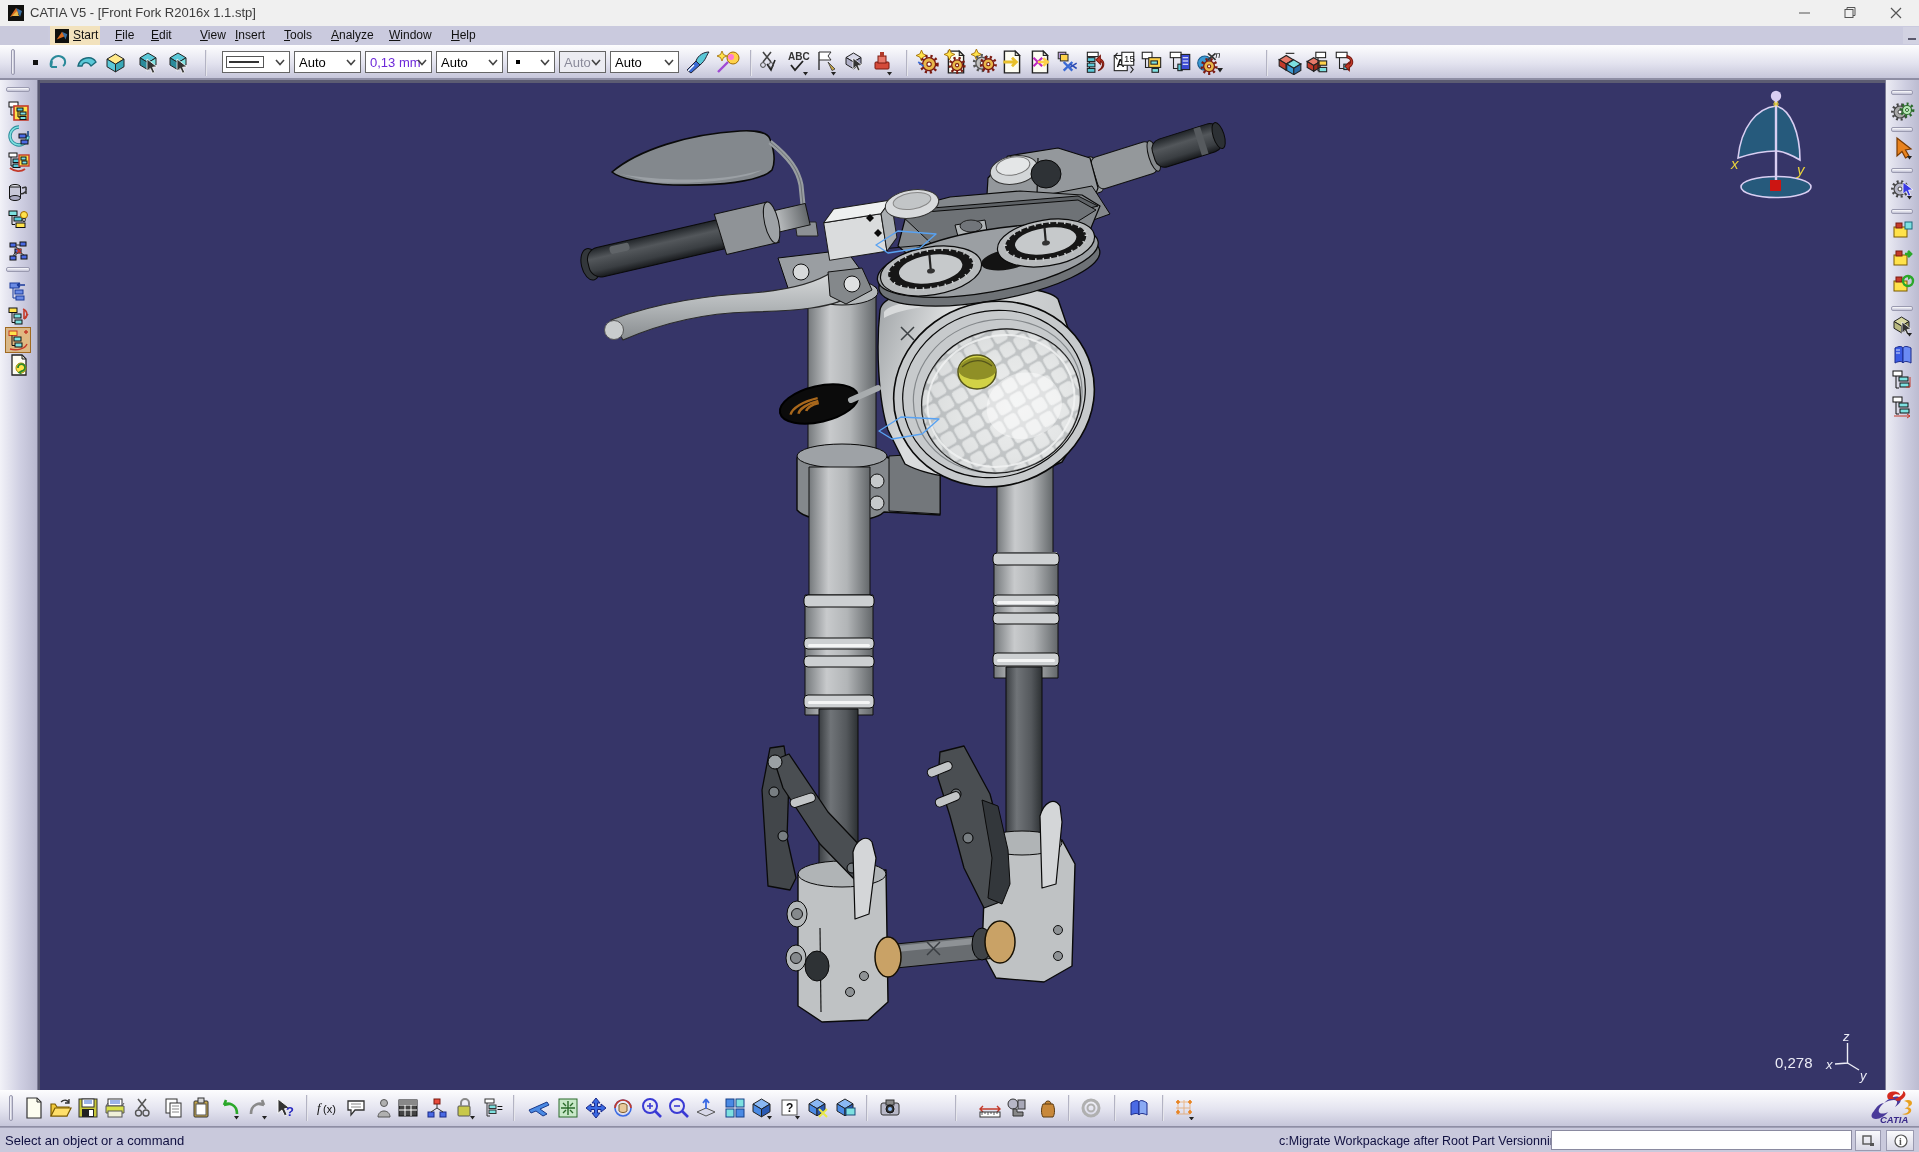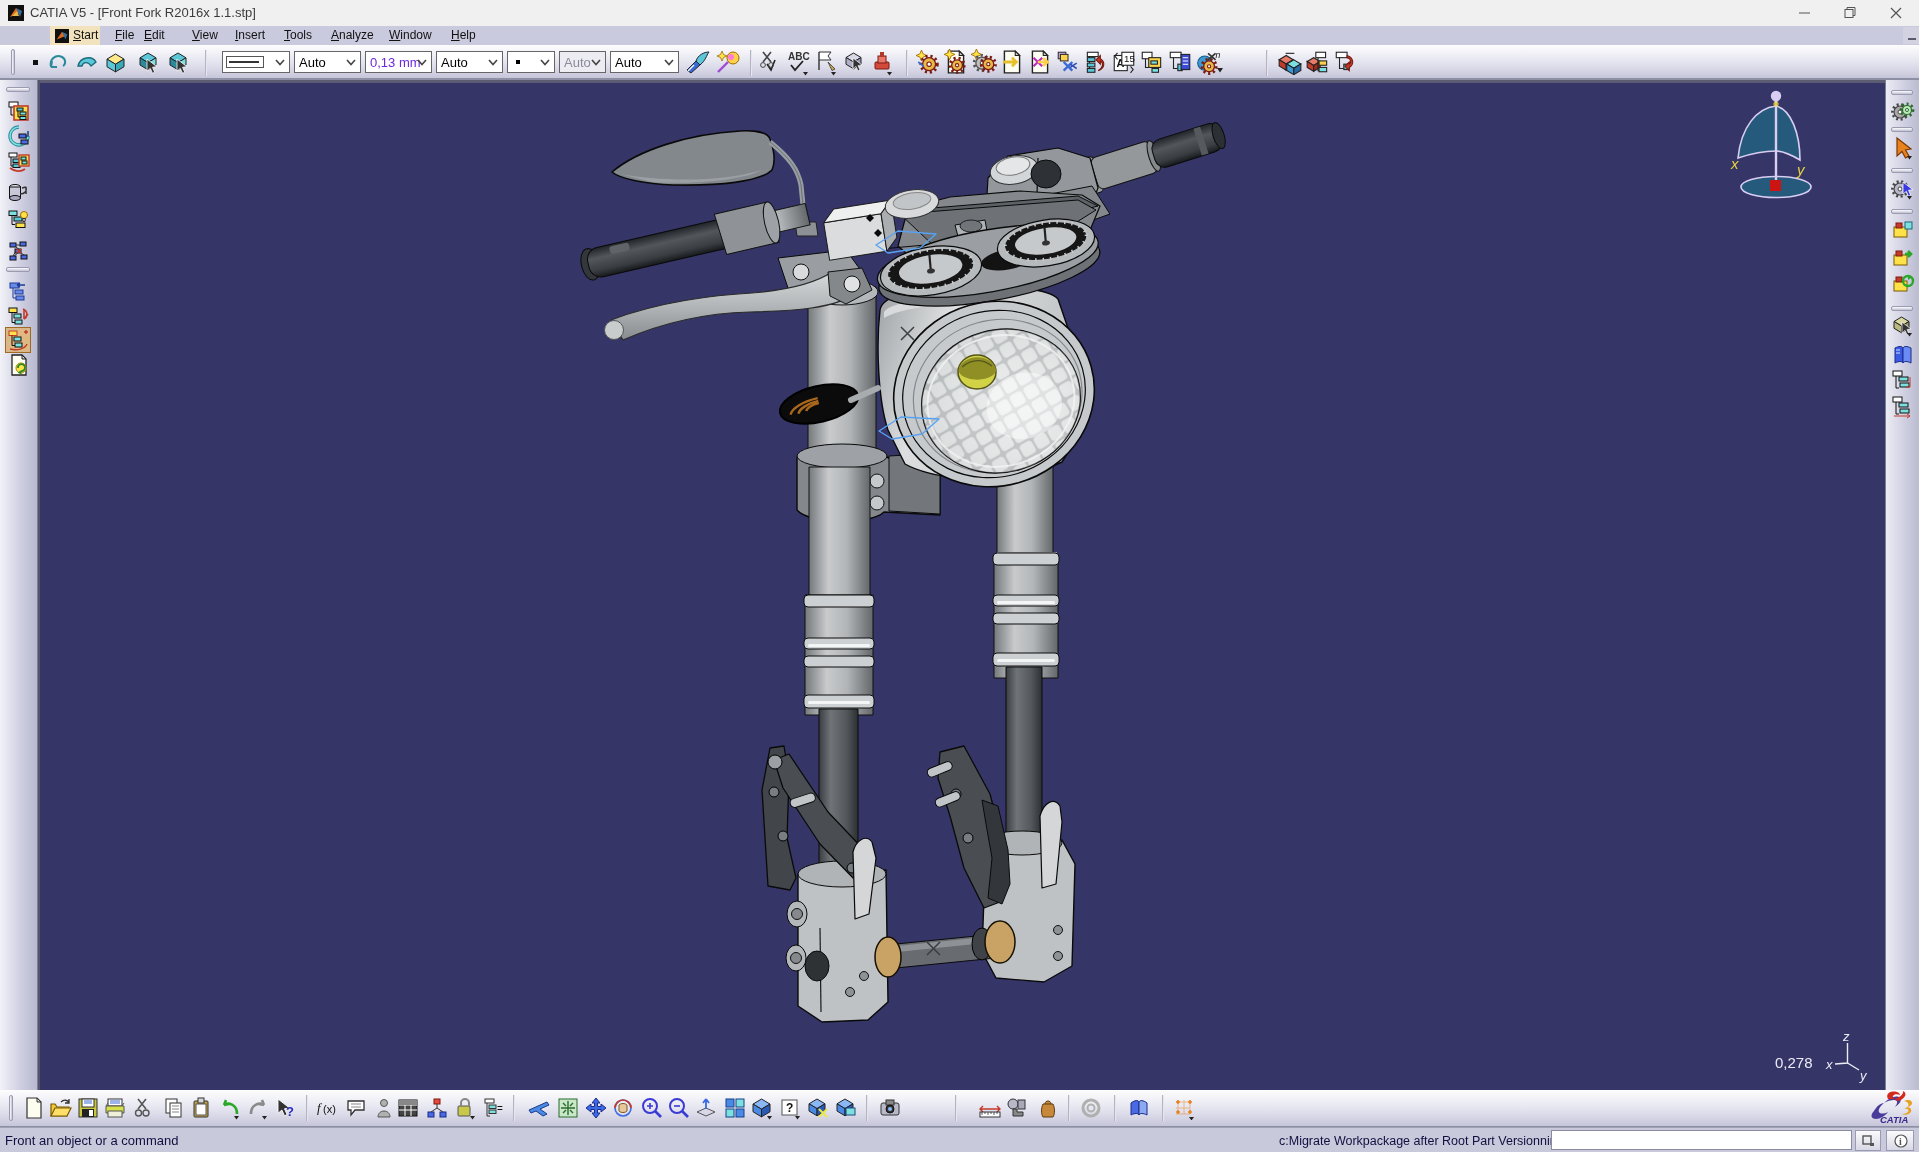--- a/index.html
+++ b/index.html
@@ -50,22 +50,22 @@
   </div>
   <div id="menubar">
     <div class="start"></div>
     <svg style="position:absolute;left:7px;top:2.5px;width:14px;height:14px" viewBox="0 0 16 16">
         <rect width="16" height="16" fill="#10100e"></rect>
         <path d="M2 12 L8 3 L12 8 Z" fill="#d96a1e"></path>
         <path d="M8 3 L14 6 L12 12 Z" fill="#3a6ea0"></path>
       </svg>
     <div class="mi" style="left:25px"><u>S</u>tart</div>
     <div class="mi" style="left:67px"><u>F</u>ile</div>
-    <div class="mi" style="left:96px"><u>E</u>dit</div>
-    <div class="mi" style="left:144px"><u>V</u>iew</div>
+    <div class="mi" style="left:103px"><u>E</u>dit</div>
+    <div class="mi" style="left:152px"><u>V</u>iew</div>
     <div class="mi" style="left:187px"><u>I</u>nsert</div>
     <div class="mi" style="left:236px"><u>T</u>ools</div>
     <div class="mi" style="left:283px"><u>A</u>nalyze</div>
     <div class="mi" style="left:341px"><u>W</u>indow</div>
     <div class="mi" style="left:403px"><u>H</u>elp</div>
     <svg style="position:absolute;left:1855px;top:1px;width:64px;height:17px" viewBox="0 0 64 17">
       <rect x="0" y="0" width="20" height="17" fill="#d2d2e2"></rect>
         <rect x="22" y="0" width="20" height="17" fill="#d2d2e2"></rect>
         <rect x="44" y="0" width="20" height="17" fill="#d2d2e2"></rect>
       <line x1="5" y1="12" x2="13" y2="12" stroke="#5a5a6e" stroke-width="2"></line>
@@ -887,21 +887,21 @@
       <svg style="position:absolute;left:1866px;top:1px;width:50px;height:33px" viewBox="0 0 50 33">
 <path d="M8 20 C4 24 5 28 10 28 C14 28 19 25 22 21 C18 23 14 23 13 21 C12 19 14 15 18 12 C12 13 10 17 8 20 Z" fill="#4a3a9a"></path>
 <path d="M18 12 C24 6 31 4 34 7 C36 9 34 13 29 16 C32 12 32 9 28 9 C25 9 21 10 18 12 Z" fill="#4a3a9a"></path>
 <path d="M22 8 C20 4 22 1 27 0.5 C31 0.2 34 2 34 4 C31 2.5 28 3 27 5 C26.5 6 27 7 29 8 Z" fill="#d42a1e"></path>
 <path d="M29 8 C34 6 38 3 37 0 C41 2 40 6 35 9 C32 10.5 30 10 29 8 Z" fill="#d42a1e"></path>
 <path d="M38 10 C42 8 46 9 46 12 C46 14 44 15.5 41 16 C44 16.5 46 18 45 20.5 C44 23.5 39 24.5 36 23 C39 23 42 22 42.5 20 C43 18.5 41.5 17.5 38.5 17.5 C41 16.5 42.8 15 42.5 13 C42.2 11.5 40.5 10.5 38 10 Z" fill="#e8a01e"></path>
 <text x="14" y="31.5" font-size="9.5" font-weight="bold" font-style="italic" fill="#3a2a8a" font-family="Liberation Sans">CATIA</text>
 </svg>
     </div>
   <div id="statusbar">
-    <div style="position:absolute;left:5px;top:5px">Front an object or a command</div>
+    <div style="position:absolute;left:5px;top:5px">Select an object or a command</div>
     <div style="position:absolute;left:1279px;top:6px;font-size:12.5px">c:Migrate Workpackage after Root Part Versionning</div>
     <div style="position:absolute;left:1551px;top:2px;width:301px;height:20px;background:#fff;border:1px solid #8a8aa0;"></div>
     <div style="position:absolute;left:1855px;top:2px;width:26px;height:21px;background:linear-gradient(#fafafc,#d8d8e6);border:1px solid #9a9ab0">
         <svg style="position:absolute;left:5px;top:3px;width:15px;height:15px" viewBox="0 0 15 15">
           <rect x="2" y="2" width="8" height="8" fill="none" stroke="#555" stroke-width="1.4"></rect>
           <rect x="9" y="9" width="4" height="3" fill="#555"></rect>
         </svg>
       </div>
     <div style="position:absolute;left:1886px;top:2px;width:28px;height:21px;background:linear-gradient(#fafafc,#d8d8e6);border:1px solid #9a9ab0">
         <svg style="position:absolute;left:6px;top:2px;width:16px;height:16px" viewBox="0 0 16 16">

